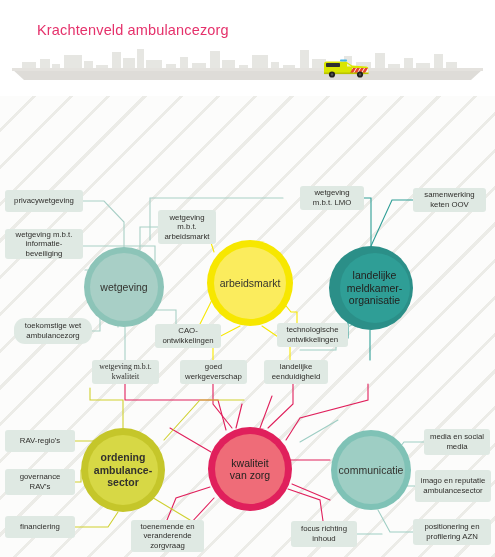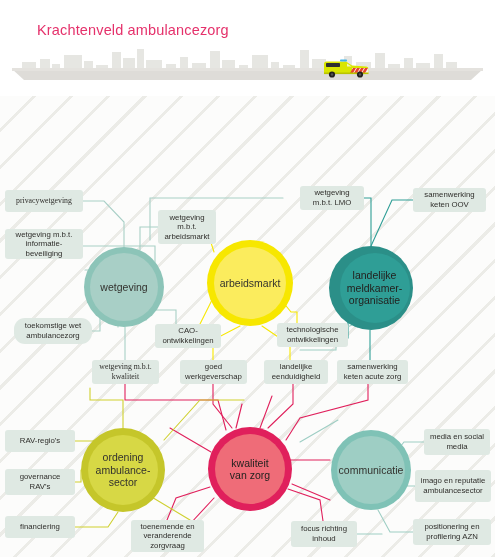--- a/index.html
+++ b/index.html
@@ -188,39 +188,39 @@
       <span class="lbl">arbeidsmarkt</span>
     </div>
   </div>
 
   <div class="node" style="left:329px;top:246px;width:84px;height:84px;background:#2b8f88;padding:7px;">
     <div class="inner" style="background:#2f9e96;margin-left:7px;">
       <span class="lbl" style="color:#23221f;">landelijke meldkamer- organisatie</span>
     </div>
   </div>
 
-  <div class="node" style="left:81px;top:428px;width:84px;height:84px;background:#c5c62a;padding:7px;">
+  <div class="node" style="left:81px;top:428px;width:84px;height:84px;background:#c5c62a;padding:7px;font-weight:bold;">
     <div class="inner" style="background:#d7d845;">
       <span class="lbl">ordening ambulance- sector</span>
     </div>
   </div>
 
   <div class="node" style="left:208px;top:427px;width:84px;height:84px;background:#e0205c;padding:7px;">
     <div class="inner" style="background:#ef6c78;">
       <span class="lbl" style="color:#23221f;">kwaliteit van zorg</span>
     </div>
   </div>
 
   <div class="node" style="left:331px;top:430px;width:80px;height:80px;background:#7fc2b6;padding:6px;">
     <div class="inner" style="background:#9ecec4;">
       <span class="lbl">communicatie</span>
     </div>
   </div>
 
-  <div class="chip" style="left:5px;top:190px;width:78px;height:22px;font-family:Liberation Serif, serif;">
+  <div class="chip" style="left:5px;top:190px;width:78px;height:22px;">
     <span>privacywetgeving</span>
     </div>
 
   <div class="chip" style="left:5px;top:229px;width:78px;height:30px;">
     <span>wetgeving m.b.t. informatie- beveiliging</span>
     </div>
 
   <div class="chip" style="left:14px;top:318px;width:78px;height:26px;border-radius:11px;">
     <span>toekomstige wet ambulancezorg</span>
     </div>
@@ -250,23 +250,20 @@
     </div>
 
   <div class="chip" style="left:180px;top:360px;width:67px;height:24px;">
     <span>goed werkgeverschap</span>
     </div>
 
   <div class="chip" style="left:264px;top:360px;width:64px;height:24px;">
     <span>landelijke eenduidigheid</span>
     </div>
 
-  <div class="chip" style="left:337px;top:360px;width:71px;height:24px;">
-    <span>samenwerking keten acute zorg</span>
-    </div>
 
   <div class="chip" style="left:5px;top:430px;width:70px;height:22px;">
     <span>RAV-regio's</span>
     </div>
 
   <div class="chip" style="left:5px;top:469px;width:70px;height:26px;">
     <span>governance RAV's</span>
     </div>
 
   <div class="chip" style="left:5px;top:516px;width:70px;height:22px;">

